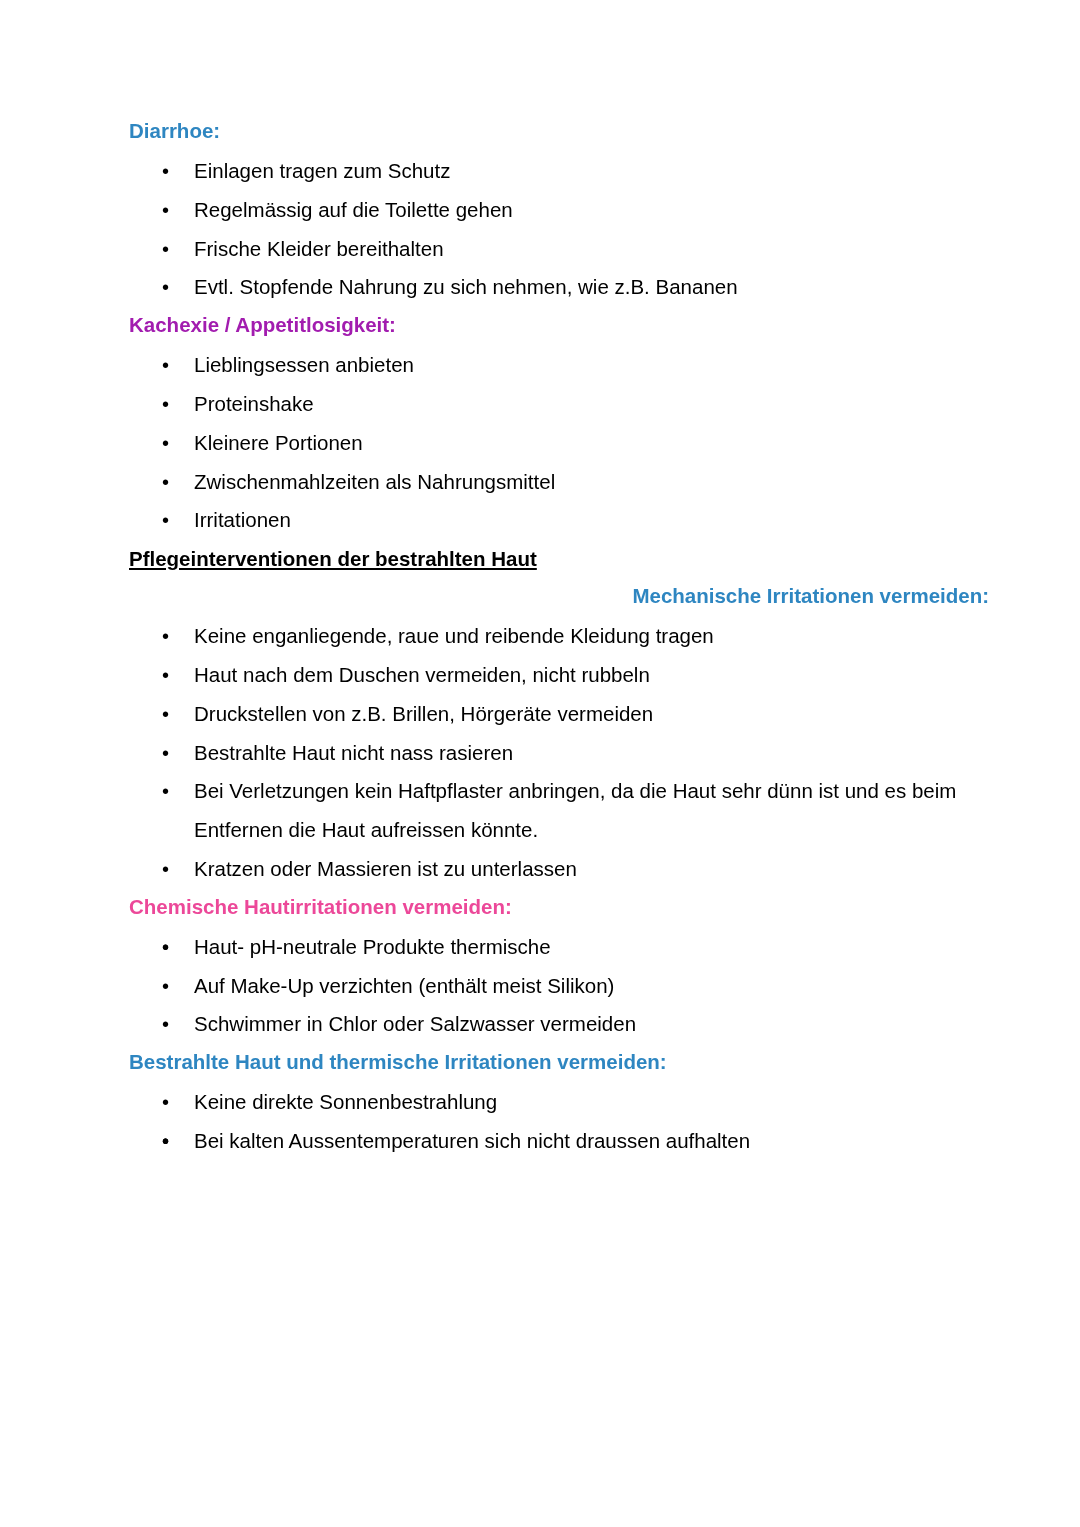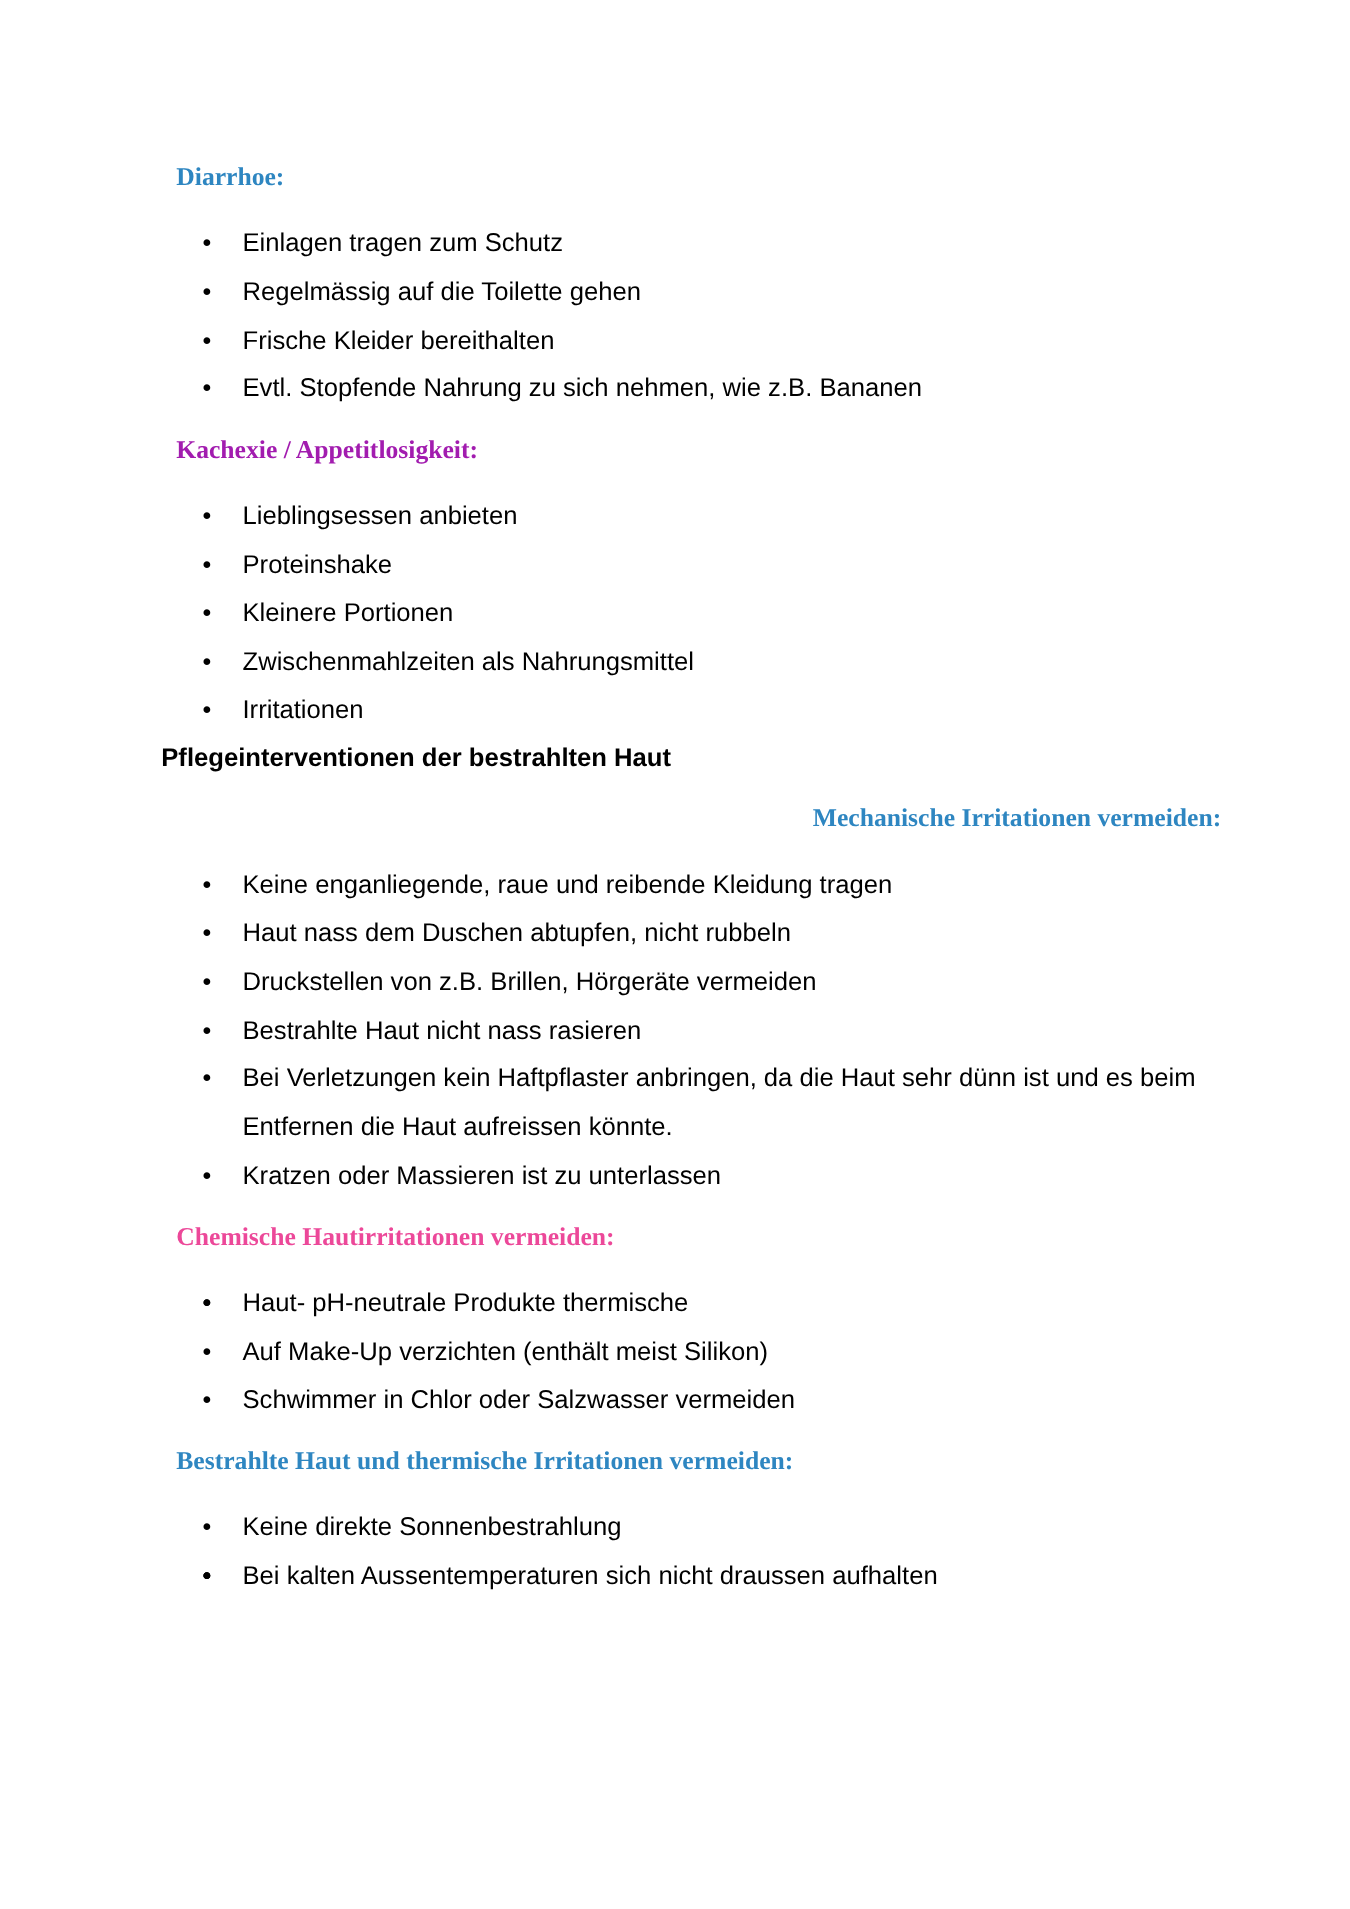--- a/index.html
+++ b/index.html
@@ -4,25 +4,25 @@
   <style>
     html, body { margin: 0; padding: 0; background: #ffffff; }
     body {
       width: 1080px; height: 1527px; position: relative; overflow: hidden;
       font-family: "Liberation Sans", sans-serif;
       color: #000000;
     }
     .page { position: absolute; left: 129px; top: 113px; width: 860px; }
     .h-blue {
       font-size: 20.5px; line-height: 39px; height: 39px;
-      color: #2e86c1; margin: 12px;
-      position: relative; top: -2px; font-family: Liberation Serif, serif;
+      color: #2e86c1; margin: 0;
+      position: relative; top: -2px;
     }
     .h-bold {
-      font-size: 20.5px; font-weight: bold; line-height: 38px; height: 38px; margin: 0;
+      font-size: 20.5px; font-weight: bold; line-height: 38px; height: 38px; margin: 0; text-decoration: underline;
     }
     ul { list-style: none; margin: 0; padding: 0; }
     li {
       position: relative; padding-left: 65px;
       font-size: 20.5px; line-height: 38.8px;
     }
     li .bullet {
       position: absolute; left: 33px; top: 0; font-size: 20px;
     }
   </style>
@@ -50,21 +50,21 @@
       <li><span class="bullet">•</span><span>Irritationen</span></li>
     </ul>
   </div>
 
   <h2 class="h-bold">Pflegeinterventionen der bestrahlten Haut</h2>
 
   <div>
     <h3 class="h-blue" style="color: rgb(46, 134, 193); text-align: right;">Mechanische Irritationen vermeiden:</h3>
     <ul>
       <li><span class="bullet">•</span><span>Keine enganliegende, raue und reibende Kleidung tragen</span></li>
-      <li><span class="bullet">•</span><span>Haut nass dem Duschen abtupfen, nicht rubbeln</span></li>
+      <li><span class="bullet">•</span><span>Haut nach dem Duschen vermeiden, nicht rubbeln</span></li>
       <li><span class="bullet">•</span><span>Druckstellen von z.B. Brillen, Hörgeräte vermeiden</span></li>
       <li><span class="bullet">•</span><span>Bestrahlte Haut nicht nass rasieren</span></li>
       <li><span class="bullet">•</span><span>Bei Verletzungen kein Haftpflaster anbringen, da die Haut sehr dünn ist und es beim Entfernen die Haut aufreissen könnte.</span></li>
       <li><span class="bullet">•</span><span>Kratzen oder Massieren ist zu unterlassen</span></li>
     </ul>
   </div>
 
   <div>
     <h3 class="h-blue" style="color: #ec4899;">Chemische Hautirritationen vermeiden:</h3>
     <ul>

